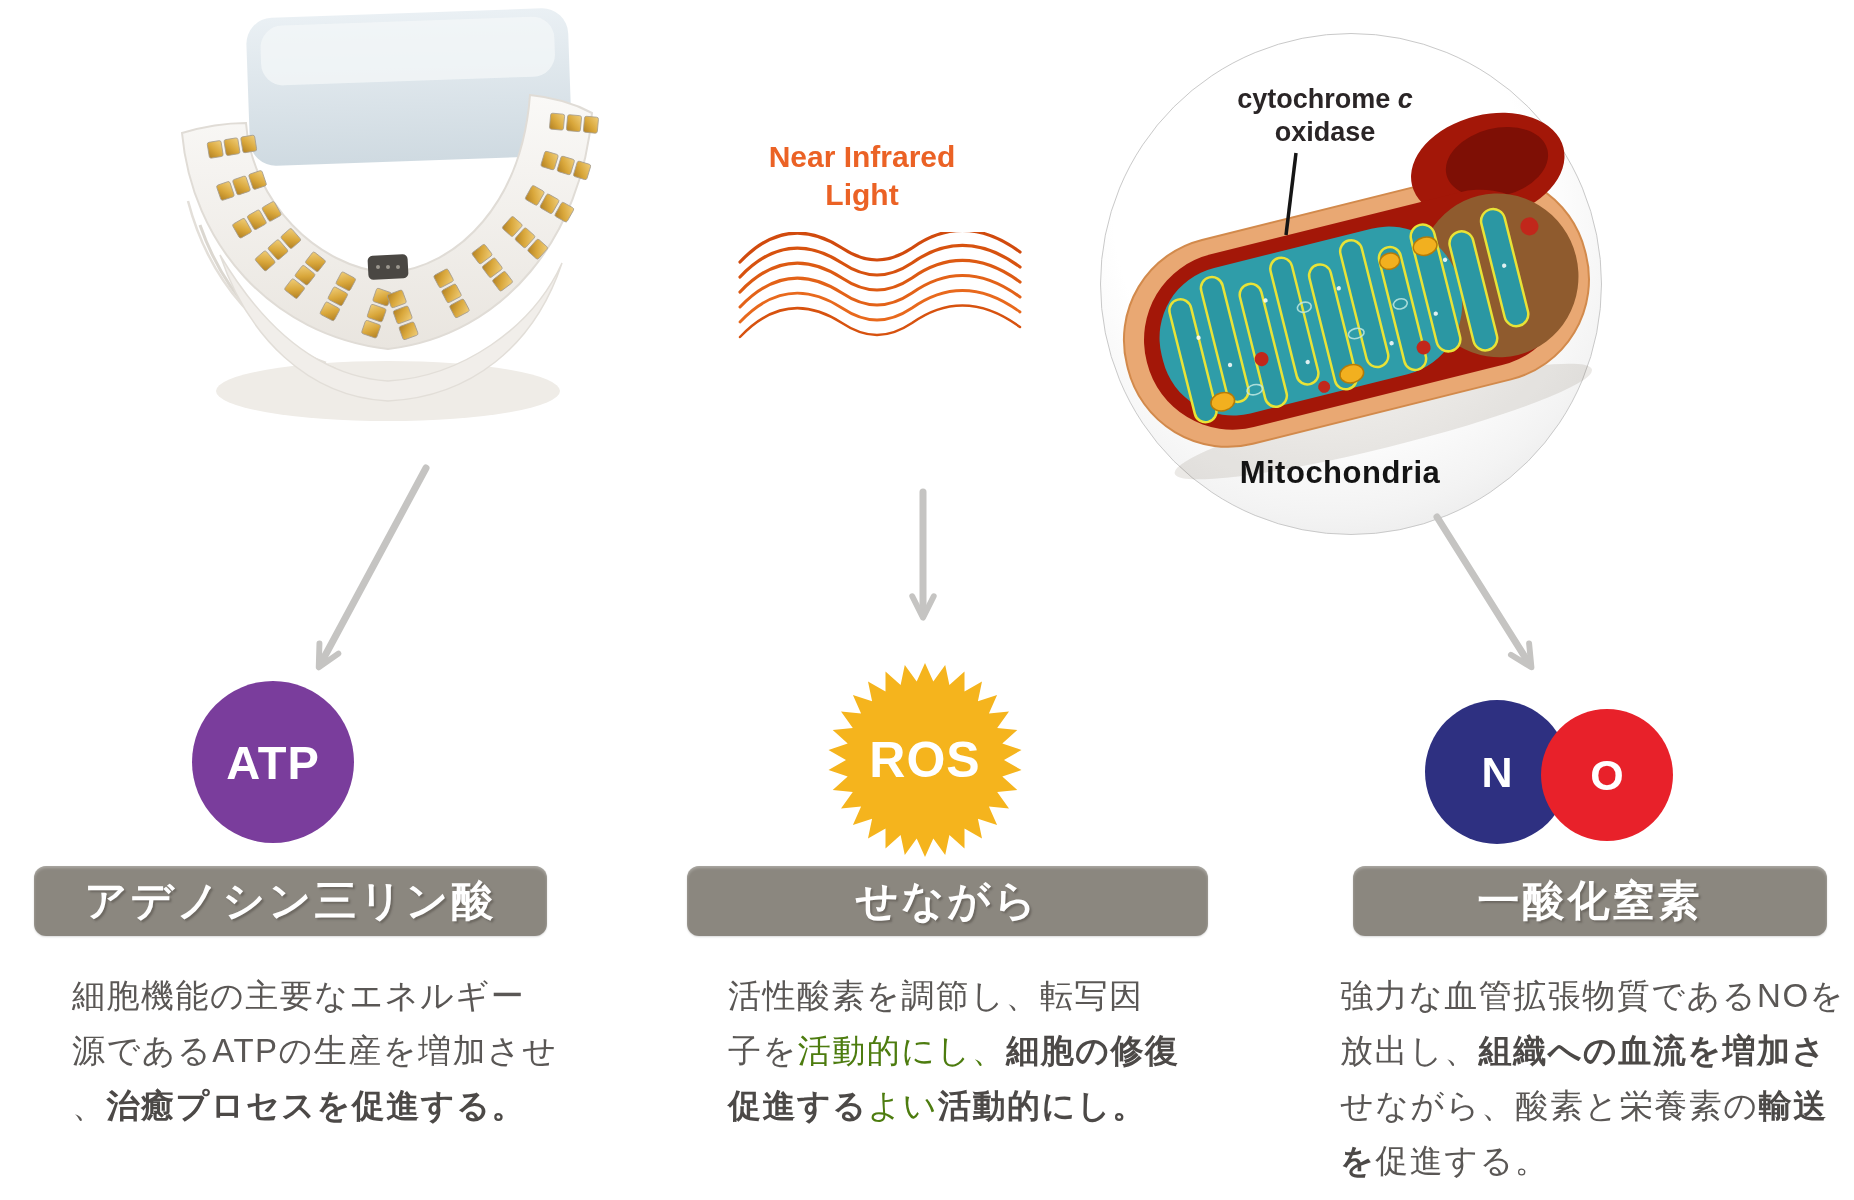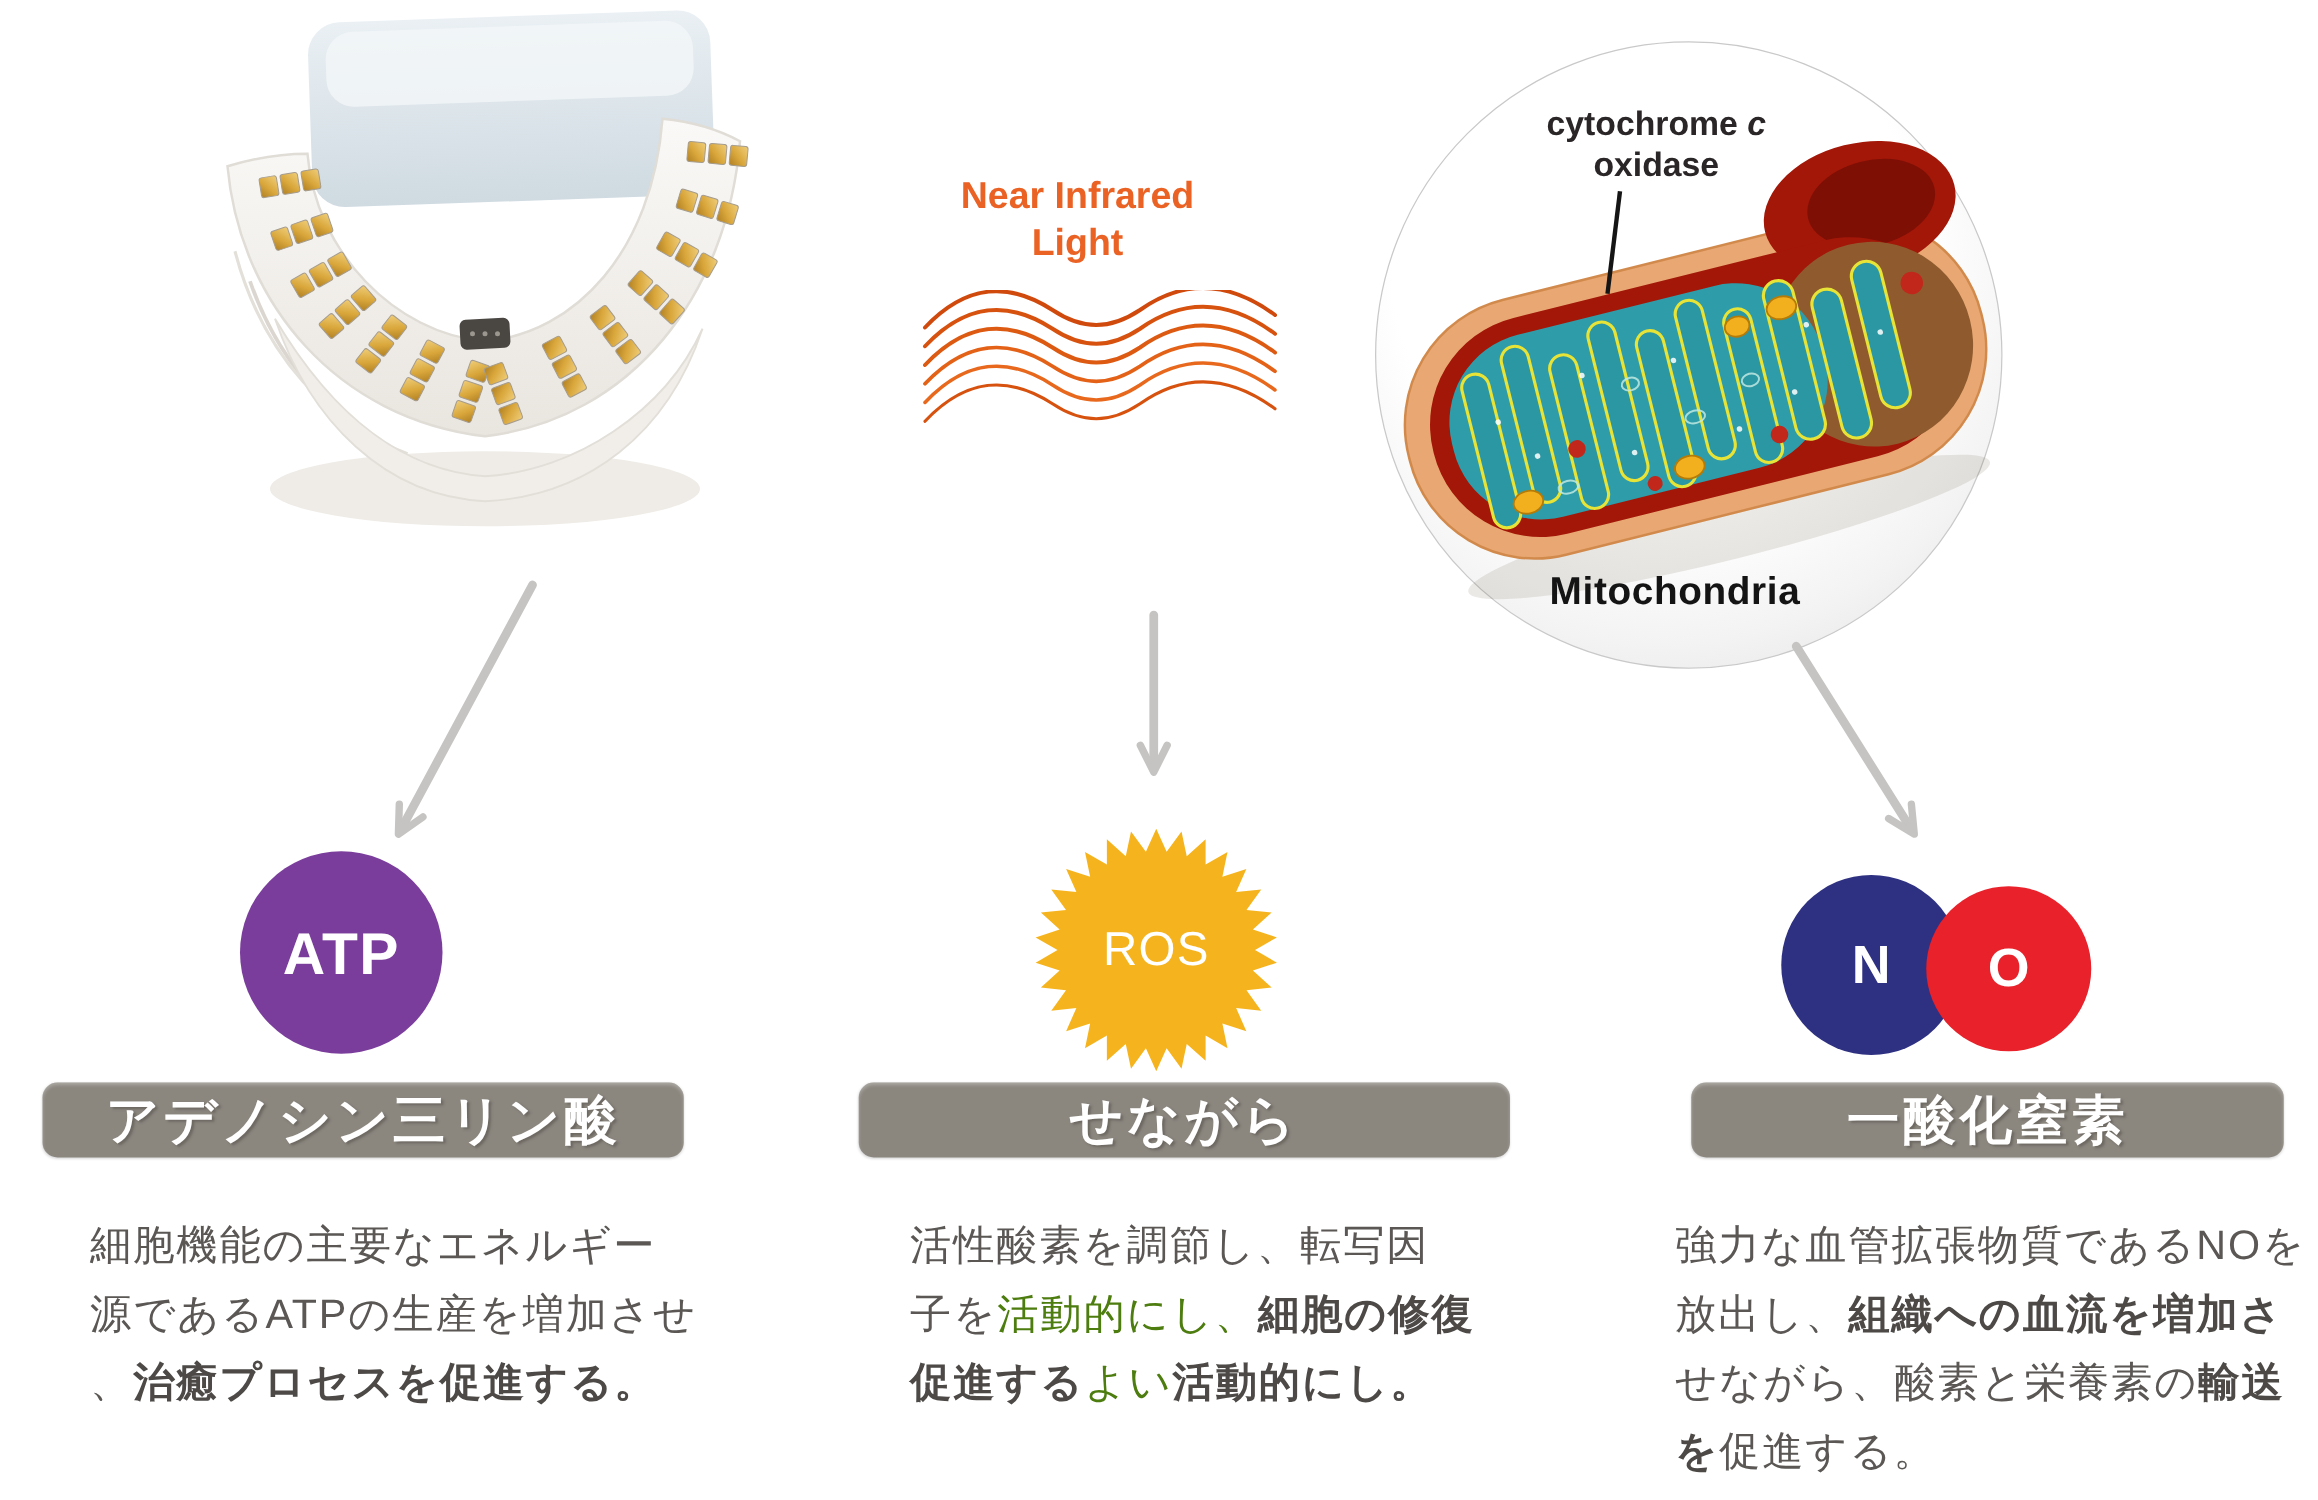--- a/index.html
+++ b/index.html
@@ -28,31 +28,31 @@
 
   
   #arrows{position:absolute;left:0;top:0;width:1854px;height:1200px;pointer-events:none;}
 
   
   .badge-text{position:absolute;display:flex;align-items:center;justify-content:center;color:#fff;}
   #atp-badge{position:absolute;left:192px;top:681px;width:162px;height:162px;border-radius:50%;
     background:#7A3D9C;}
   #atp-badge .badge-text{inset:0;font-size:47px;font-weight:800;letter-spacing:1px;}
   #ros-badge{position:absolute;left:823px;top:658px;width:204px;height:204px;}
-  #ros-badge .badge-text{inset:0;font-size:38px;font-weight:400;letter-spacing:1px;}
+  #ros-badge .badge-text{inset:0;font-size:50px;font-weight:700;letter-spacing:1px;}
   #no-badge{position:absolute;left:1425px;top:700px;width:250px;height:150px;}
   #n-circle{position:absolute;left:0px;top:0px;width:144px;height:144px;border-radius:50%;
     background:#2E3081;z-index:1;}
   #n-circle .badge-text{inset:0;font-size:43px;font-weight:800;}
   #o-circle{position:absolute;left:116px;top:9px;width:132px;height:132px;border-radius:50%;
     background:#E8212A;z-index:2;}
   #o-circle .badge-text{inset:0;font-size:43px;font-weight:800;}
 
   
-  .title-bar{position:absolute;top:866px;height:60px;border-radius:12px;background:#8B877F;
+  .title-bar{position:absolute;top:866px;height:70px;border-radius:12px;background:#8B877F;
     box-shadow:inset 0 2px 3px rgba(255,255,255,.28), 0 1px 2px rgba(0,0,0,.15);
     display:flex;align-items:center;justify-content:center;}
   .title-bar .bar-label{color:#ffffff;font-size:42px;font-weight:700;letter-spacing:3px;
     text-shadow:2px 2px 2px rgba(60,55,50,.38);white-space:nowrap;}
   #bar-atp{left:34px;width:513px;}
   #bar-ros{left:687px;width:521px;}
   #bar-no{left:1353px;width:474px;}
 
   
   .para{position:absolute;top:968px;color:#5A5755;font-size:33px;line-height:55px;

